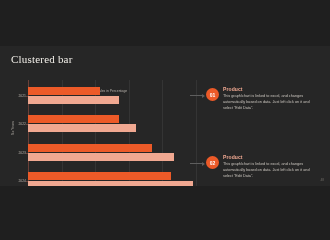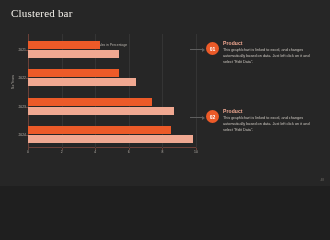--- a/index.html
+++ b/index.html
@@ -11,20 +11,21 @@
     width: 330px;
     height: 186px;
     overflow: hidden;
     font-family: "Liberation Sans", sans-serif;
     position: relative;
   }
   .slide {
     position: absolute;
     inset: 0;
     background: #262626;
+    margin-top: 46px;
   }
 
   
   .title {
     position: absolute;
     left: 11px;
     top: 7px;
     font-family: "Liberation Serif", serif;
     font-size: 11px;
     color: #f2efe9;

